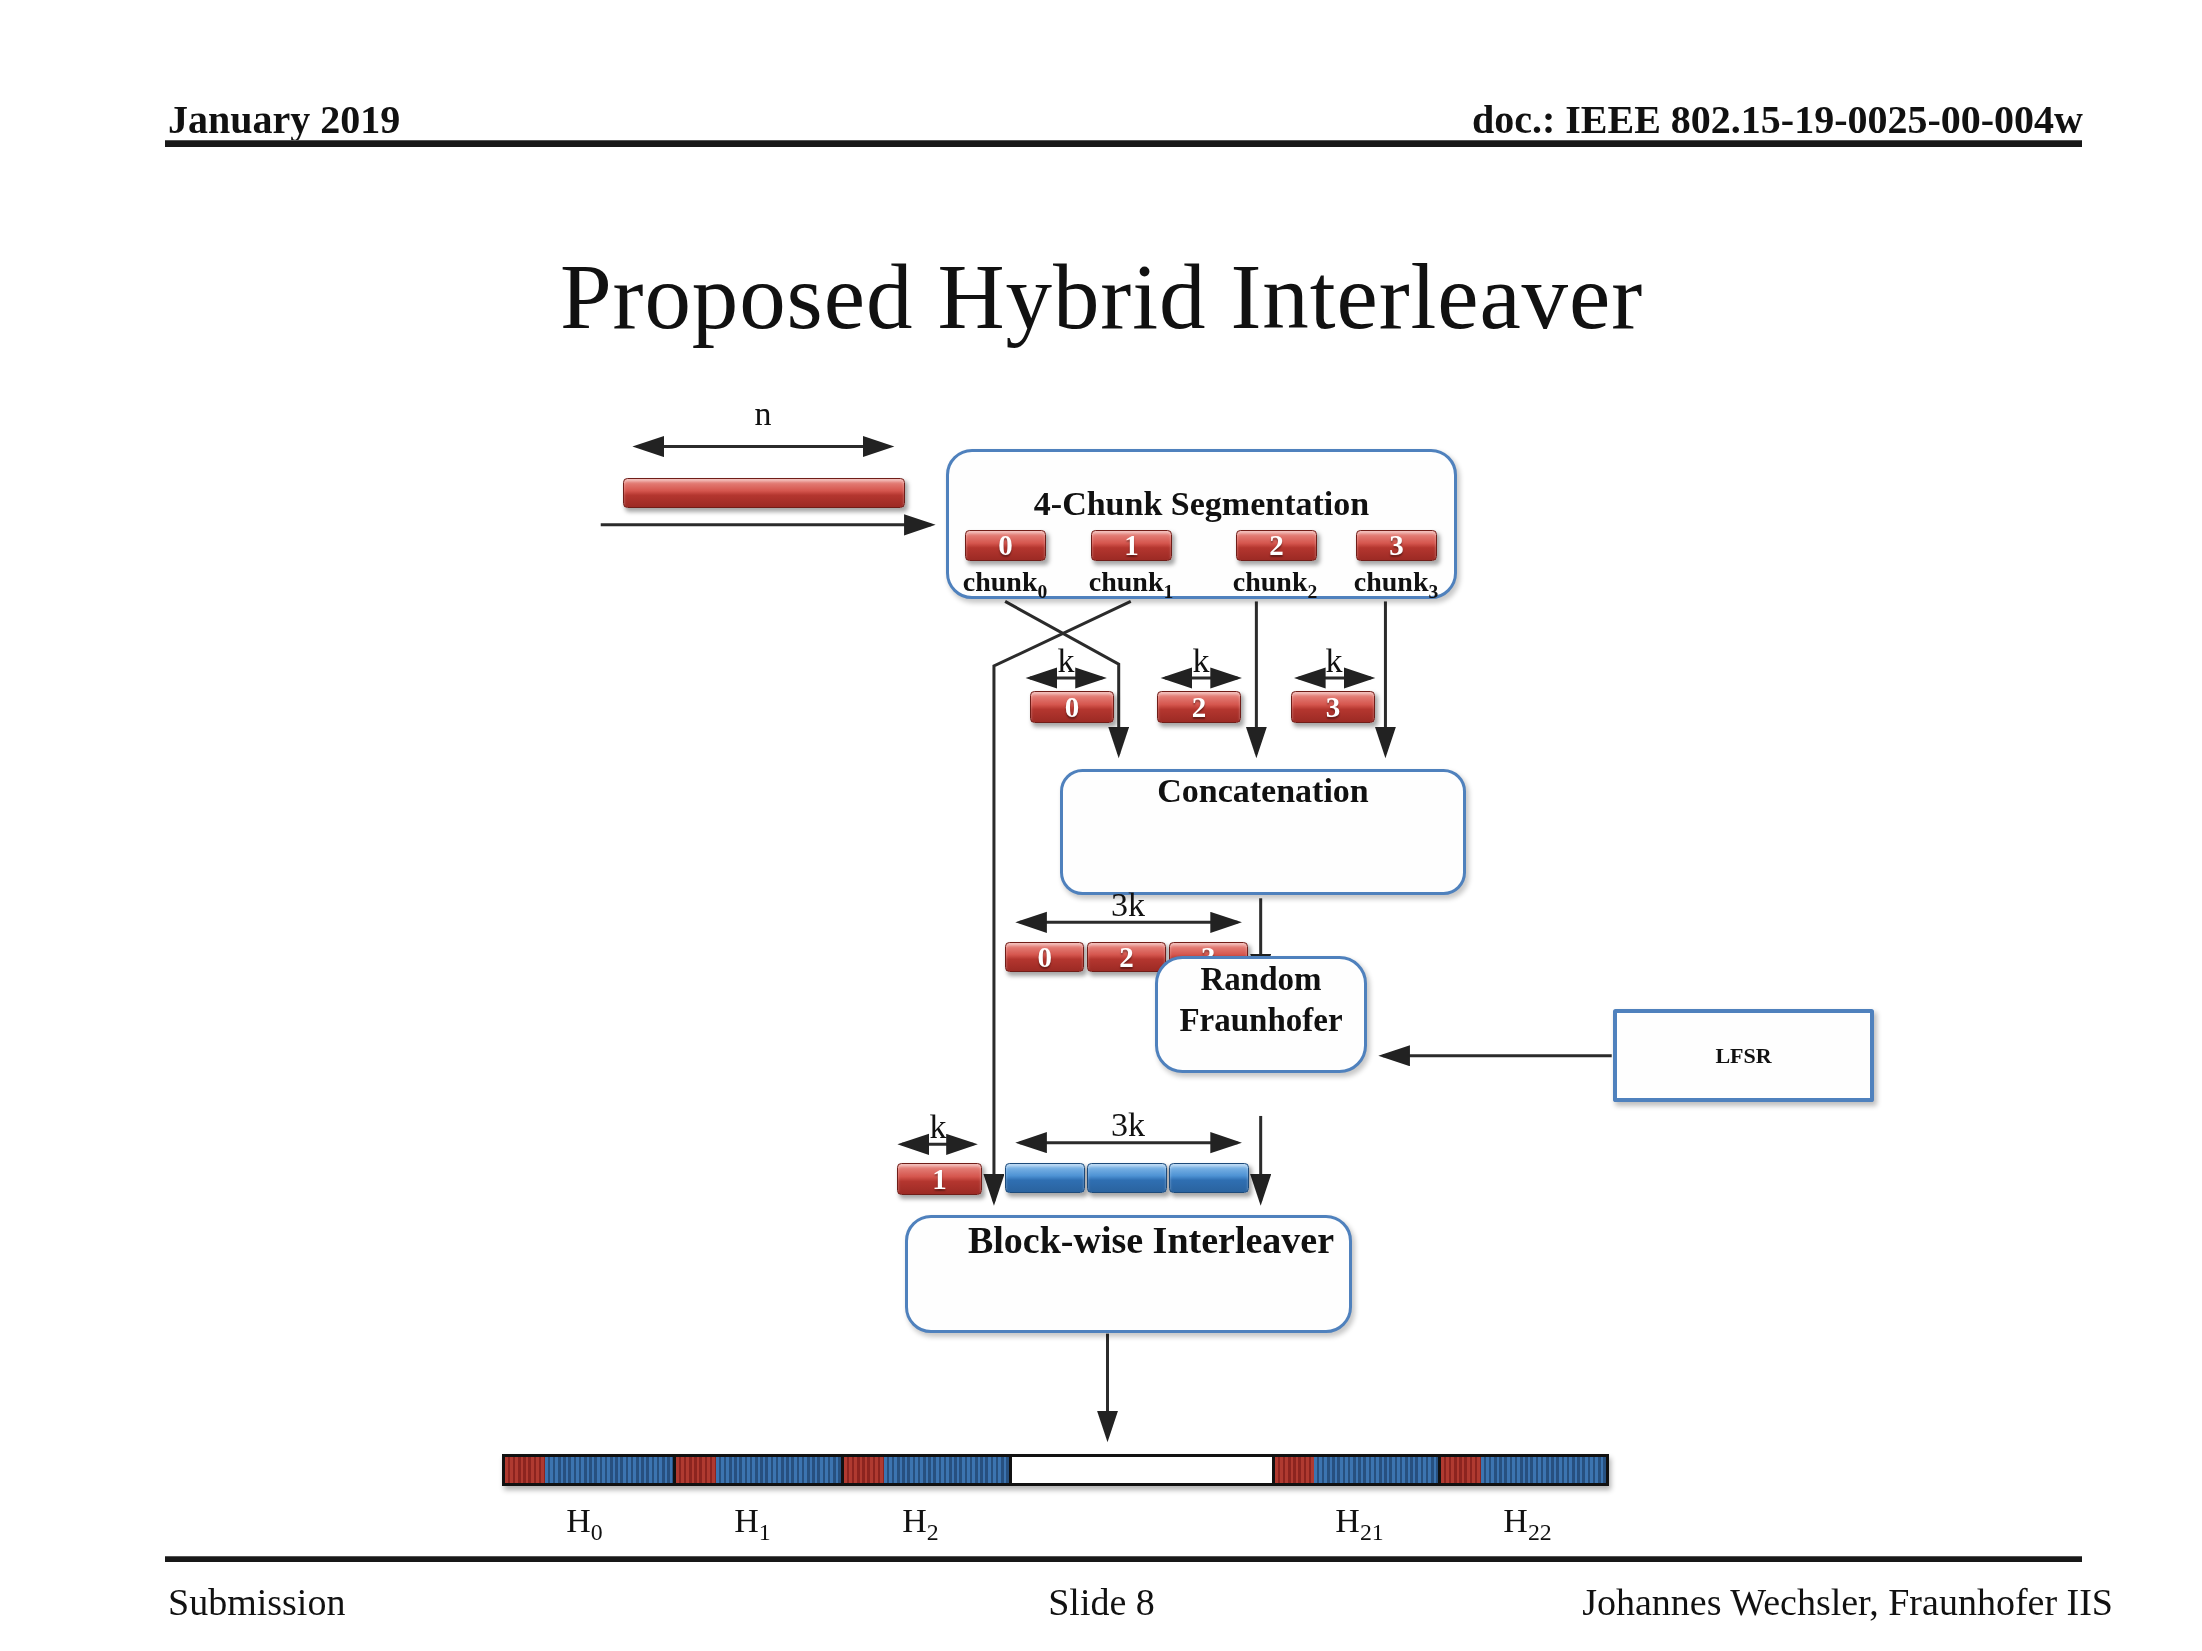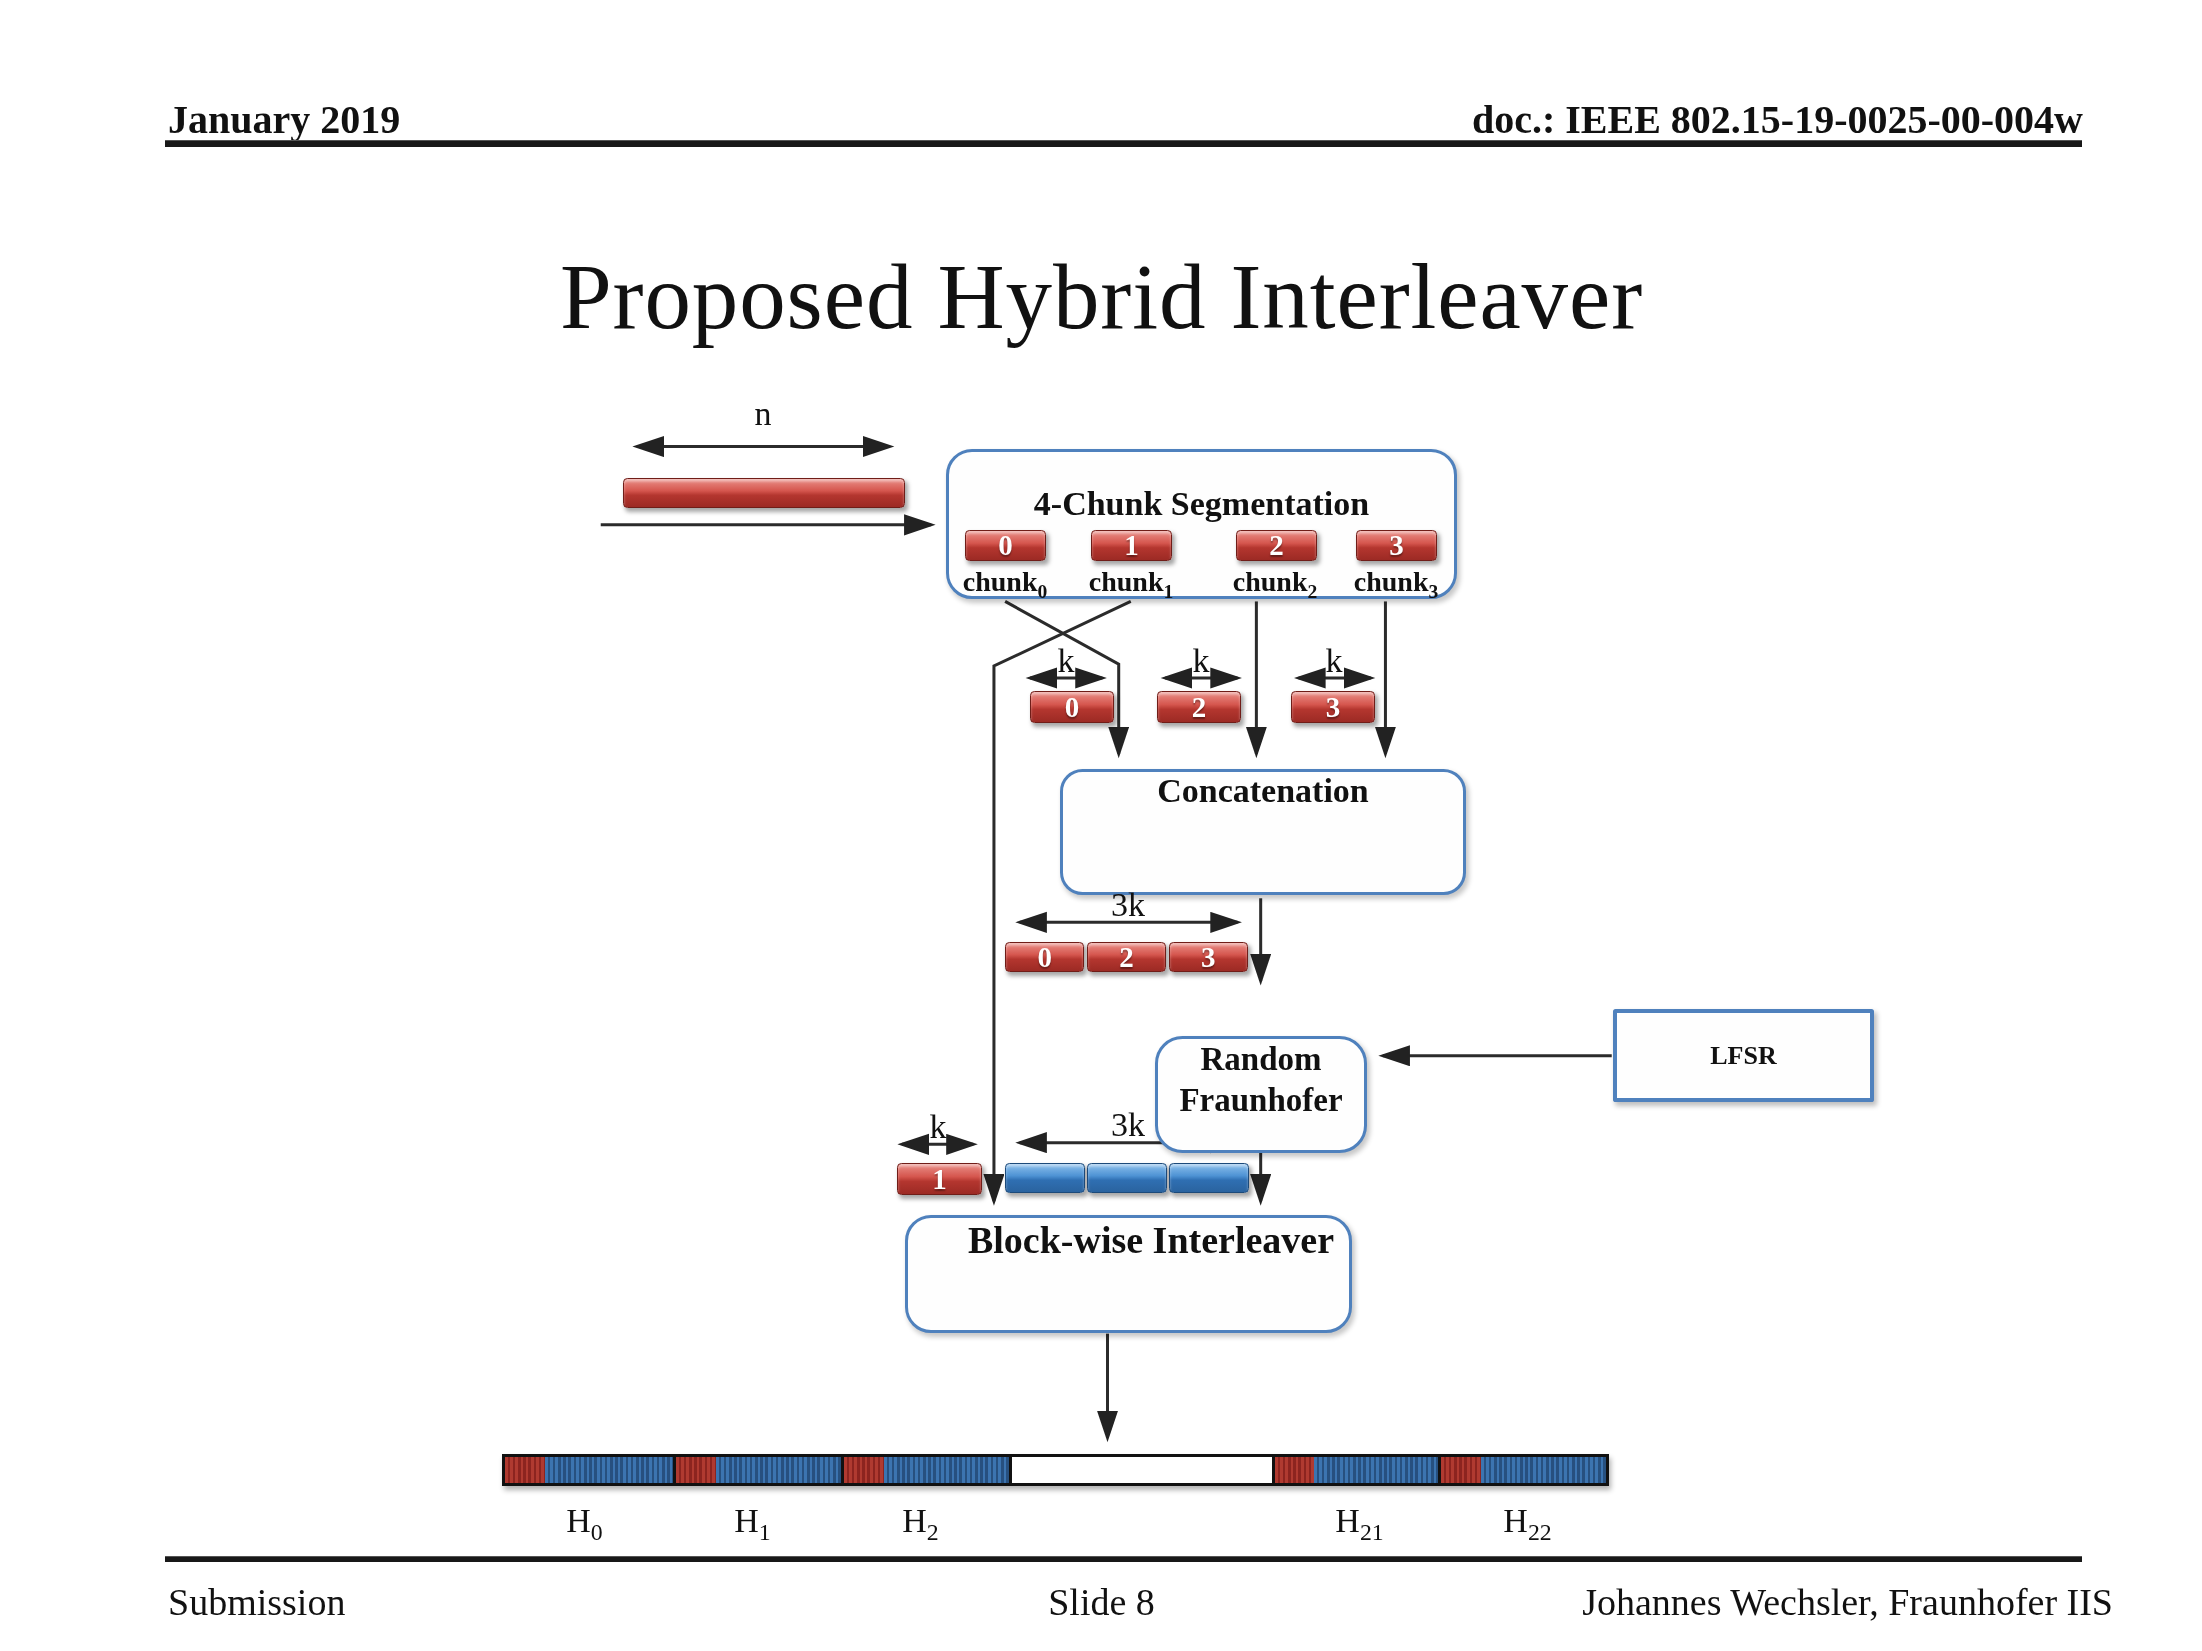--- a/index.html
+++ b/index.html
@@ -177,28 +177,28 @@
         <span>0</span>
       </div>
     <div class="redbar bar-digit">
         <span>2</span>
       </div>
     <div class="redbar bar-digit">
         <span>3</span>
       </div>
   </div>
 
-  <div class="abs rd-box" style="left:1155px;top:1036px;width:206px;height:111px;font-size:33px;line-height:1.25;border-radius:27.5px;">
+  <div class="abs rd-box" style="left:1155px;top:956px;width:206px;height:111px;font-size:33px;line-height:1.25;border-radius:27.5px;">
     <div>
       <div>Random</div>
       <div>Fraunhofer</div>
     </div>
   </div>
 
-  <div class="abs sq-box" style="left:1613px;top:1009px;width:253px;height:85px;font-size:26px;">
+  <div class="abs sq-box" style="left:1613px;top:1009px;width:253px;height:85px;font-size:22px;">
     <span>LFSR</span>
   </div>
 
   <div class="abs dim-label" style="left:895px;top:1110px;width:86px;">k</div>
   <div class="abs redbar bar-digit" style="left:897px;top:1163px;width:83px;height:30px;">
       <span>1</span>
     </div>
 
   <div class="abs dim-label" style="left:1085px;top:1108px;width:86px;">3k</div>
   <div class="abs seg-wrap" style="left:1005px;top:1163px;width:244px;height:30px;">

